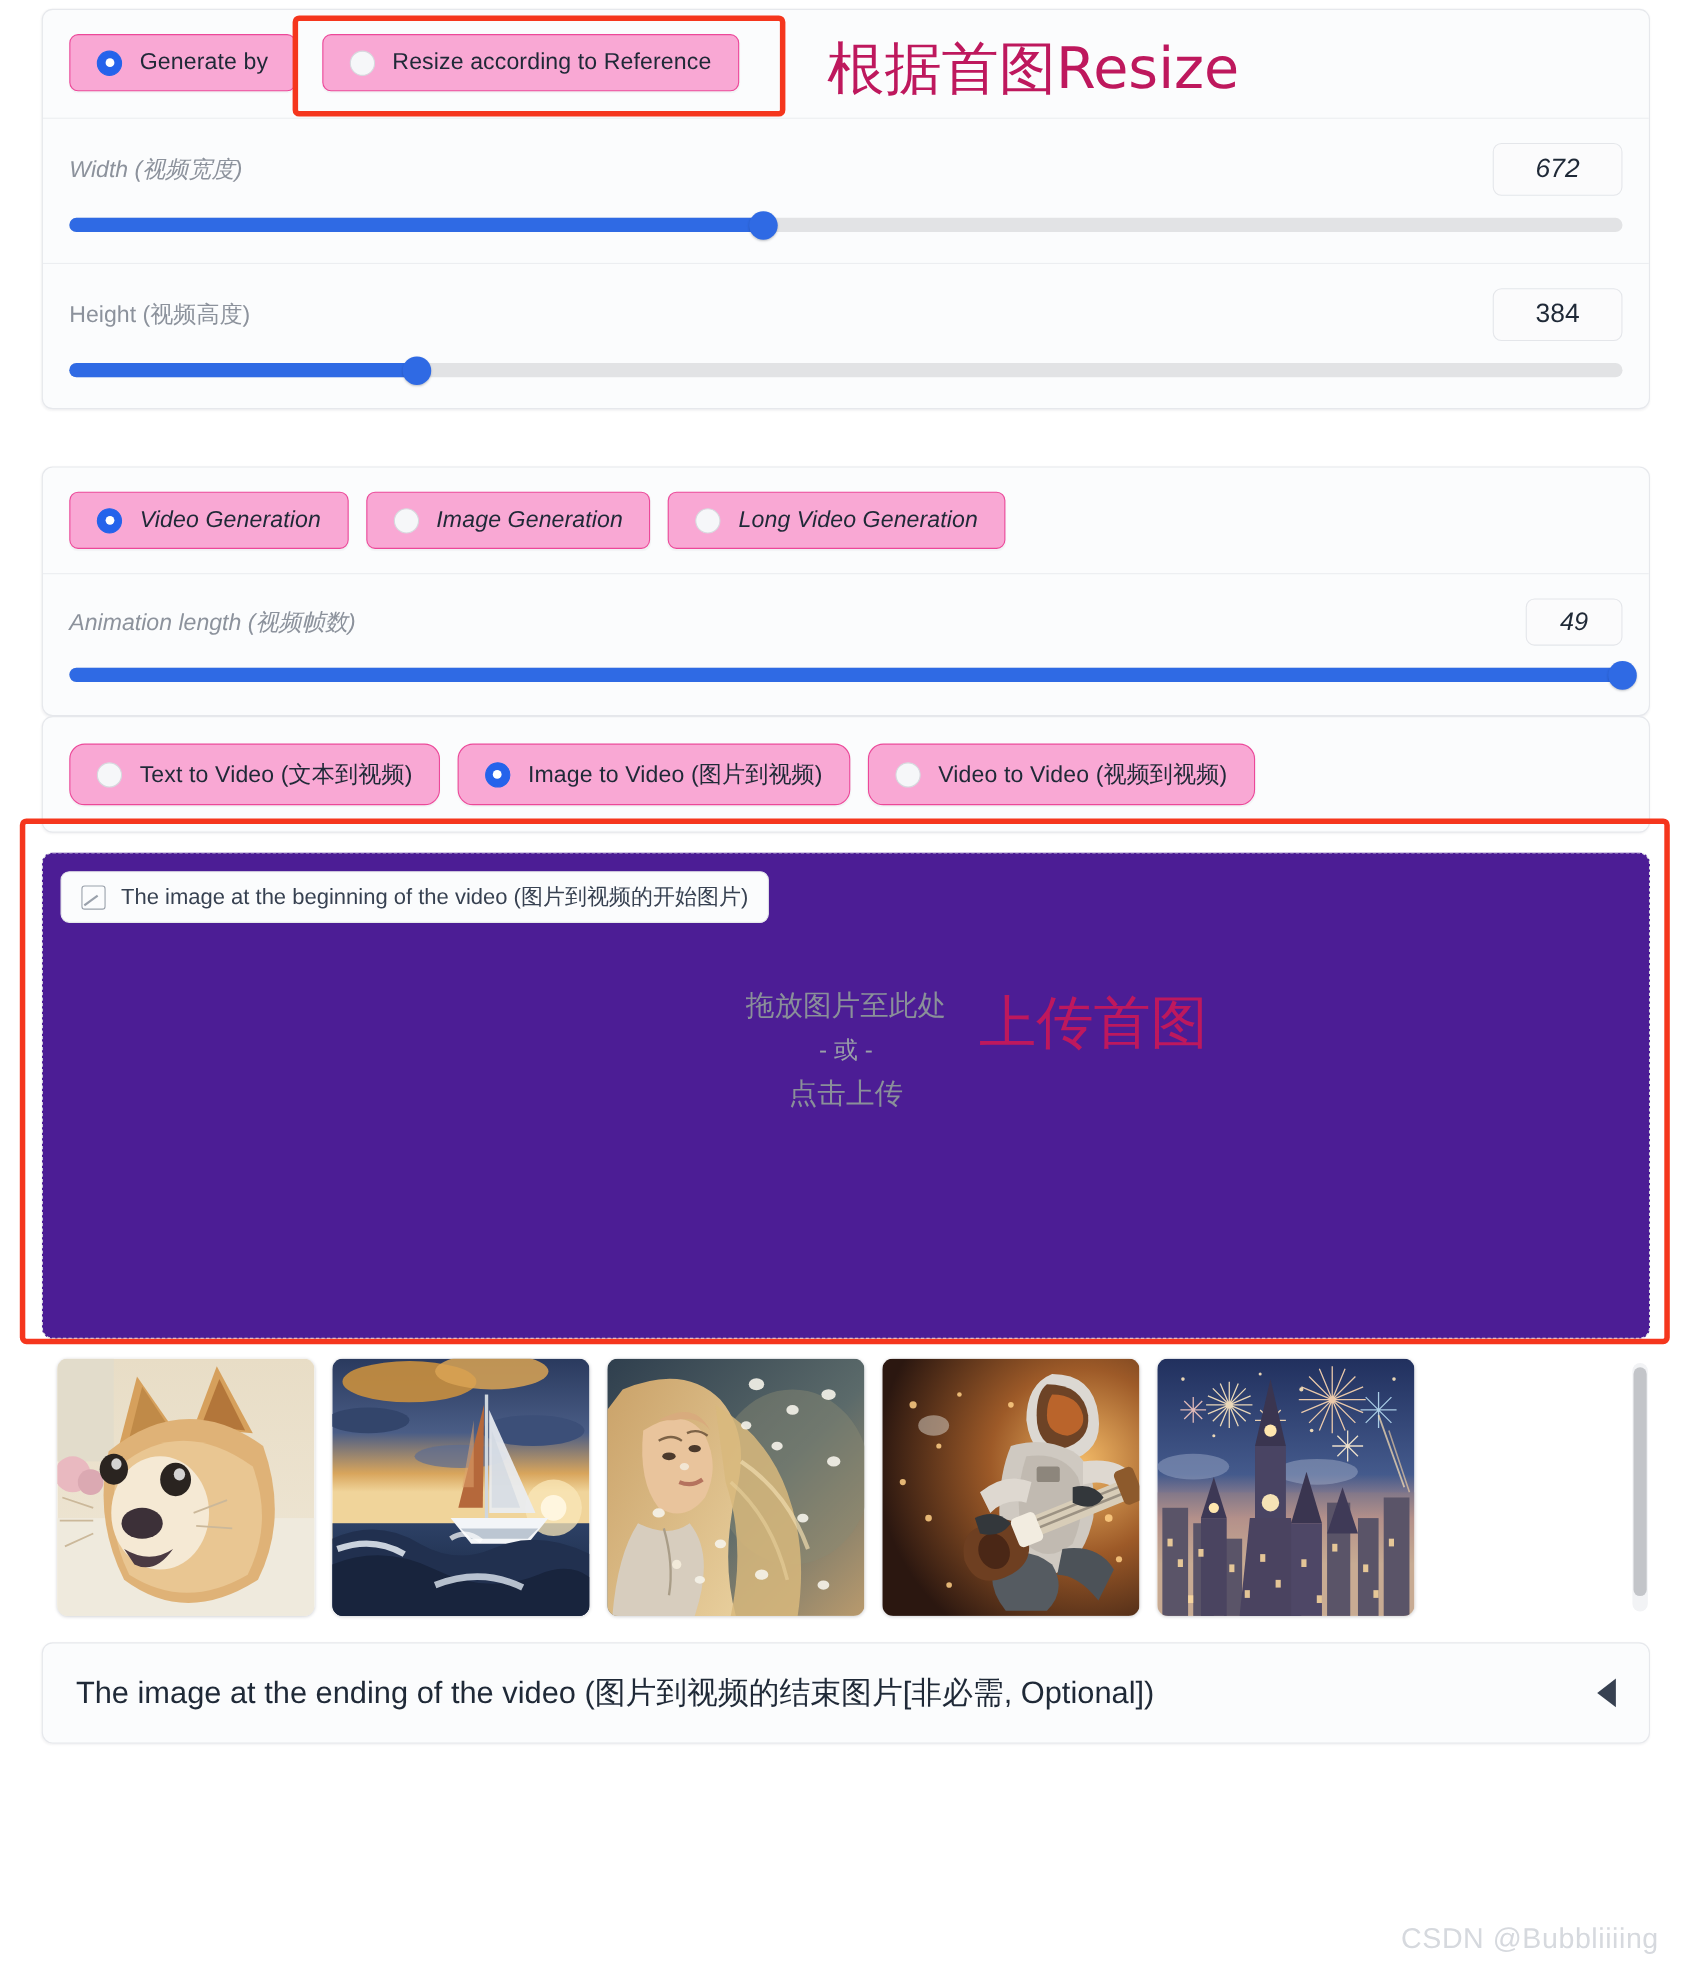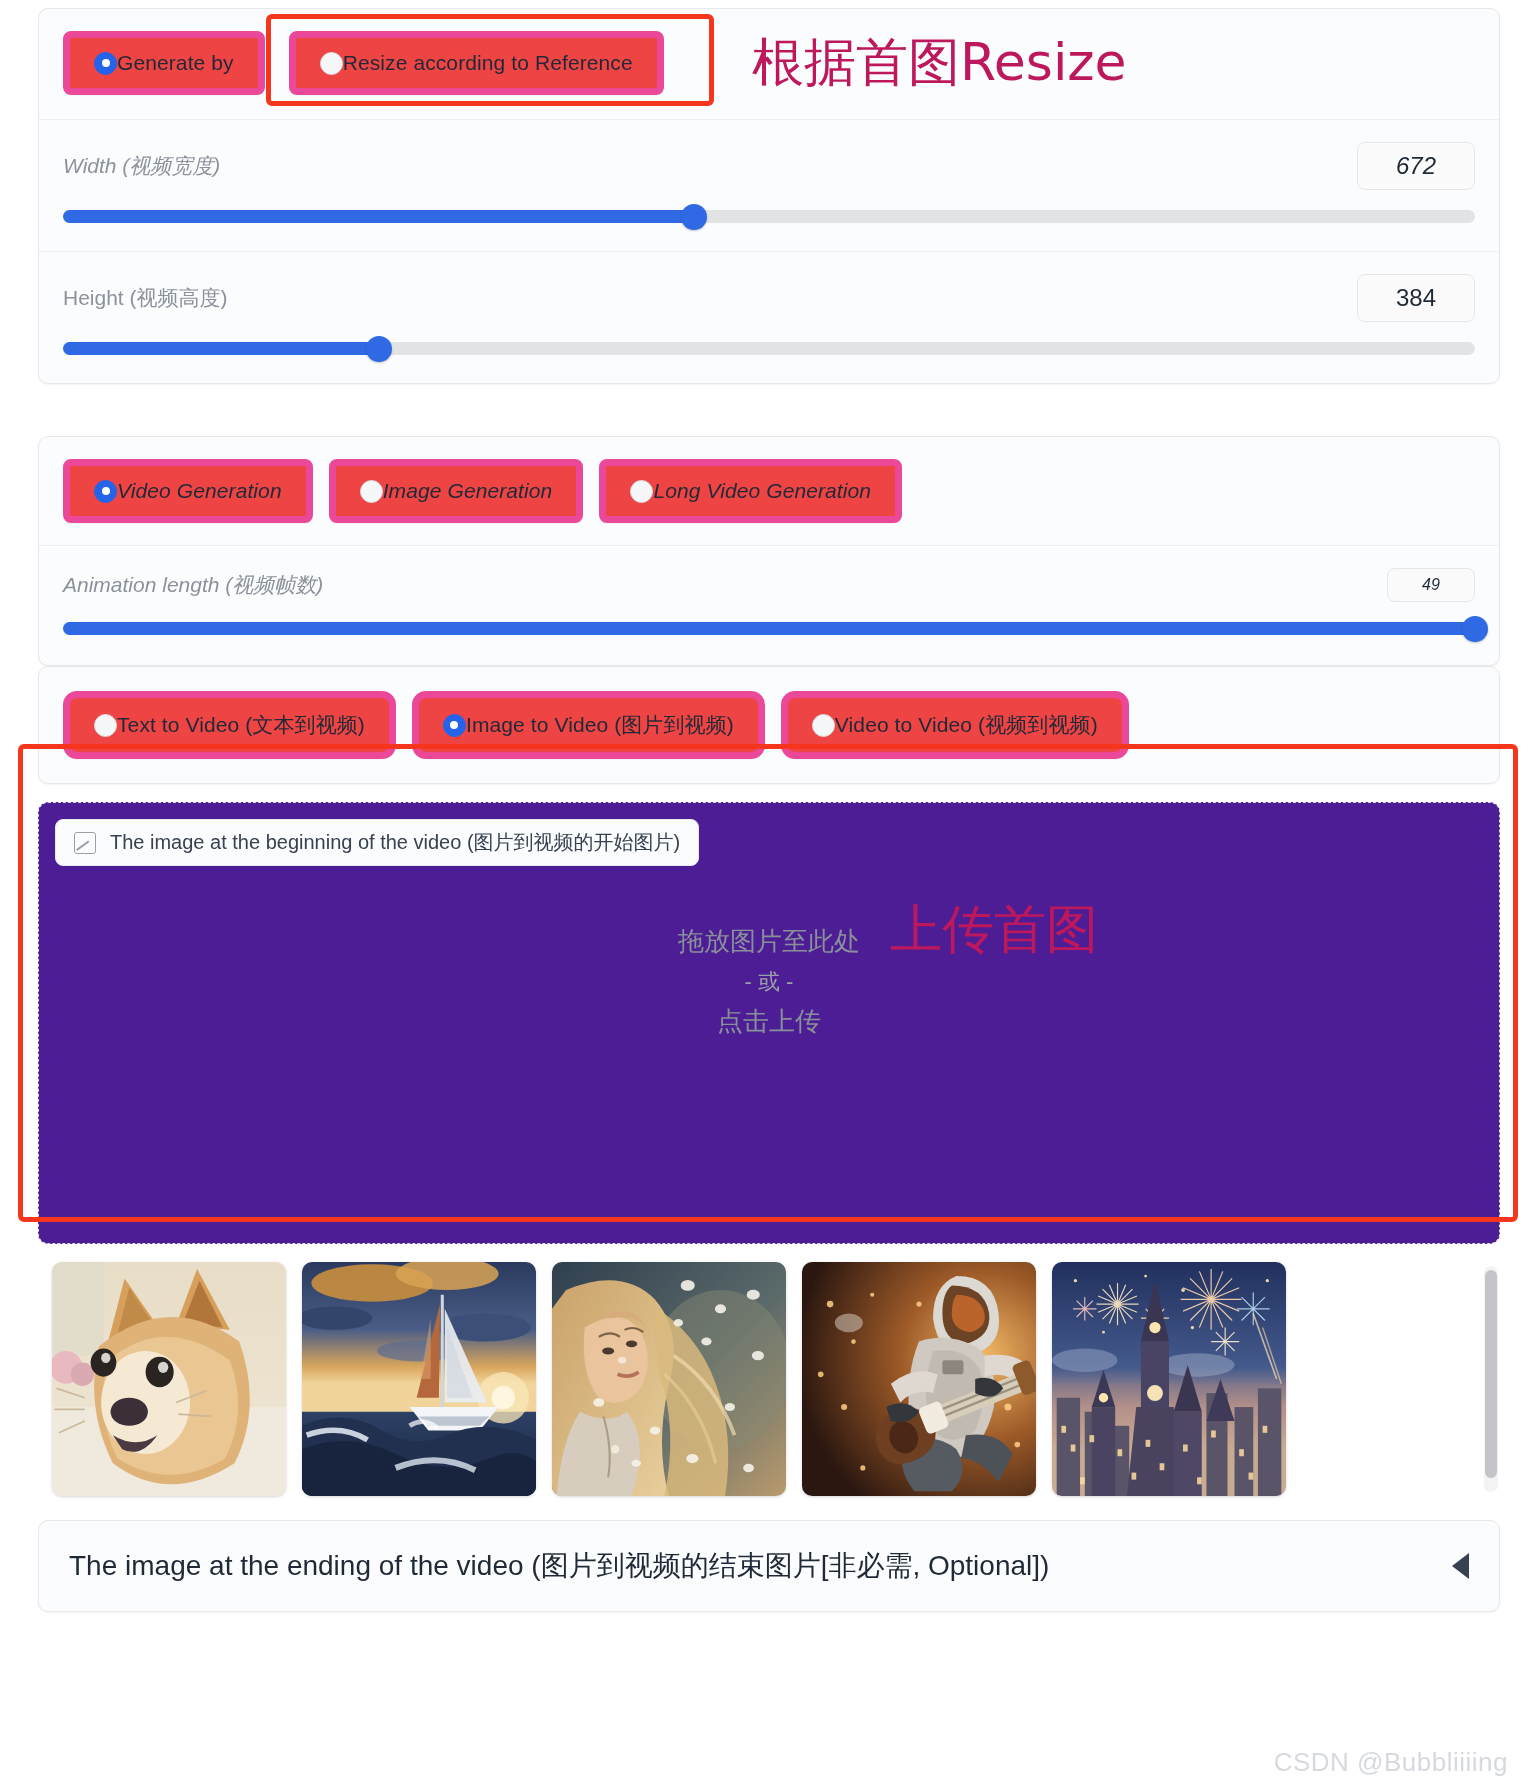--- a/index.html
+++ b/index.html
@@ -41,22 +41,23 @@
     align-items: center;
     gap: 16px;
     padding: 20px 24px;
     border-bottom: 1px solid #eceef1;
   }
   .radio-row.no-border { border-bottom: none; }
 
   .radio-chip {
     display: inline-flex;
     align-items: center;
-    background: #ef4444;
-    border: 7px solid #ec4899;
+    gap: 16px;
+    background: #f9a8d4;
+    border: 1px solid #ec4899;
     border-radius: 8px;
     padding: 13px 24px;
     box-shadow: 0 1px 1px rgba(16,24,40,.04);
     white-space: nowrap;
   }
   .radio-chip.rounded-lg { border-radius: 14px; }
 
   .radio-dot {
     width: 23px; height: 23px;
     border-radius: 50%;
@@ -98,21 +99,21 @@
   .num-box {
     min-width: 118px;
     text-align: center;
     font-size: 24px;
     color: #1f2937;
     background: #fbfbfc;
     border: 1px solid #e4e6ea;
     border-radius: 8px;
     padding: 9px 14px;
   }
-  .num-box.small { min-width: 88px; font-size: 16px; padding: 7px 28px; text-align: center;}
+  .num-box.small { min-width: 88px; font-size: 23px; padding: 7px 28px; text-align: center;}
 
   .slider {
     position: relative;
     height: 13px;
     border-radius: 8px;
     background: #e2e3e5;
     width: 100%;
   }
   .slider .fill {
     position: absolute;

